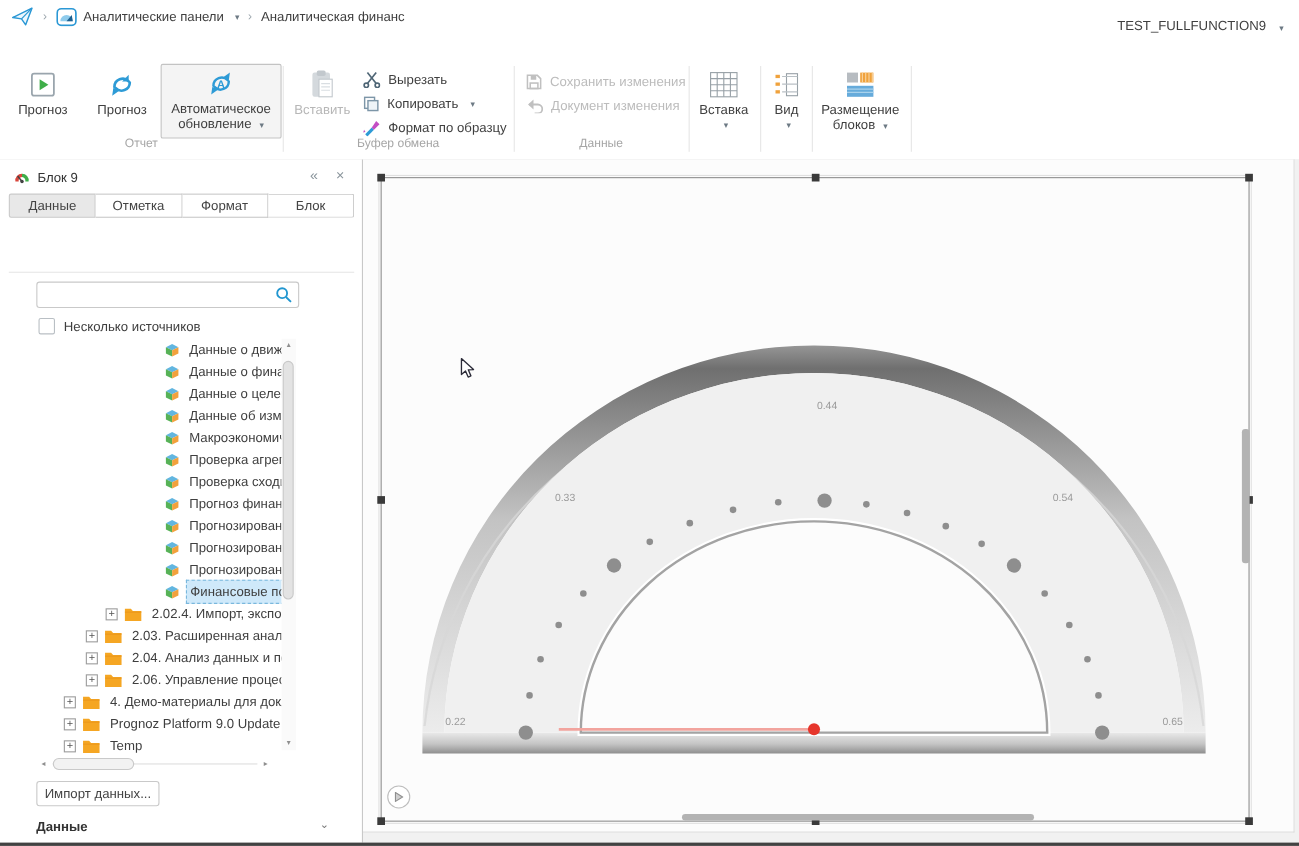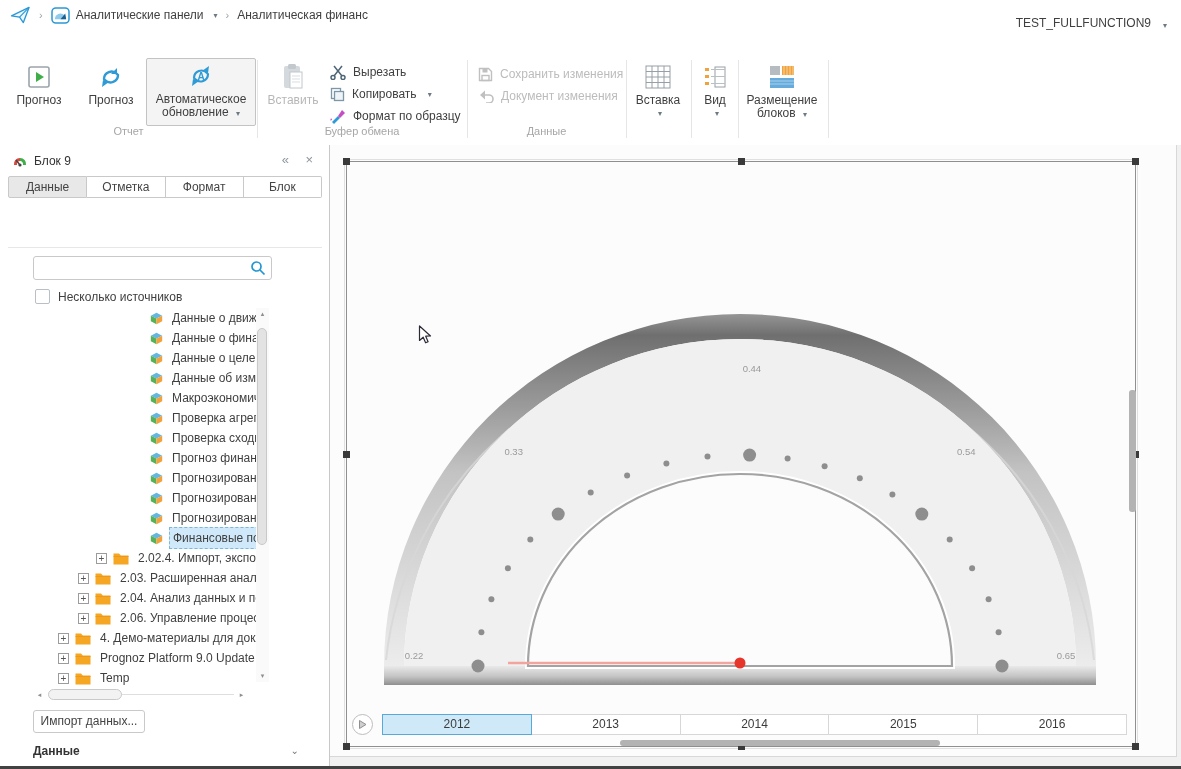--- a/index.html
+++ b/index.html
@@ -600,27 +600,20 @@
         <div class="handle" style="left:-4px;bottom:-4px;"></div>
         <div class="handle" style="left:391px;bottom:-4px;"></div>
         <div class="handle" style="right:-4px;bottom:-4px;"></div>
       </div>
 
       <div class="play-btn">
         <svg width="9" height="9" viewBox="0 0 9 9">
             <path d="M1.5,0.5 L8,4.5 L1.5,8.5 Z" fill="#cfcfcf" stroke="#8f8f8f"></path>
           </svg>
       </div>
-      <div class="year-row" id="years">
-          <div class="ybtn sel">2012</div>
-          <div class="ybtn">2013</div>
-          <div class="ybtn">2014</div>
-          <div class="ybtn">2015</div>
-          <div class="ybtn">2016</div>
-        </div>
 
       <div class="blk-vthumb"></div>
       <div class="blk-hthumb"></div>
     </div>
   </div>
 
   <div class="bottom-strip"></div>
 
   <div class="cursor">
     <svg width="15" height="20" viewBox="0 0 15 20">

